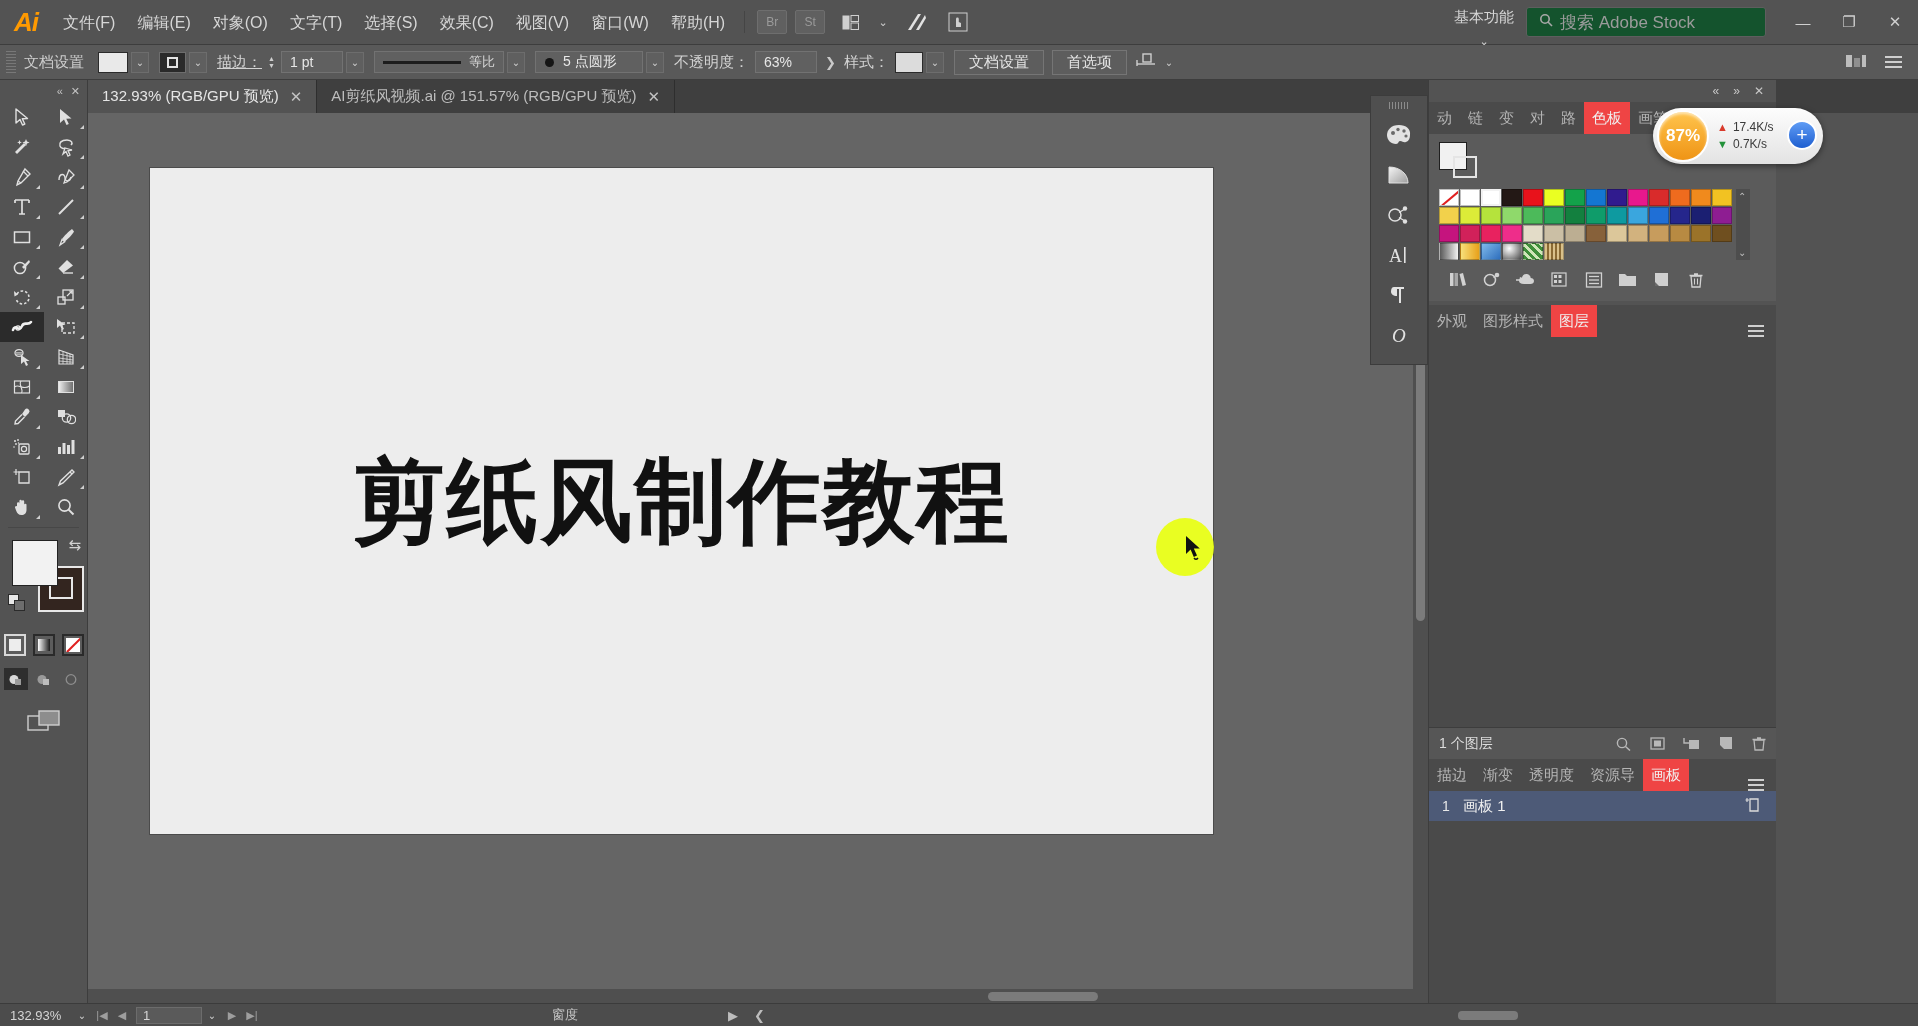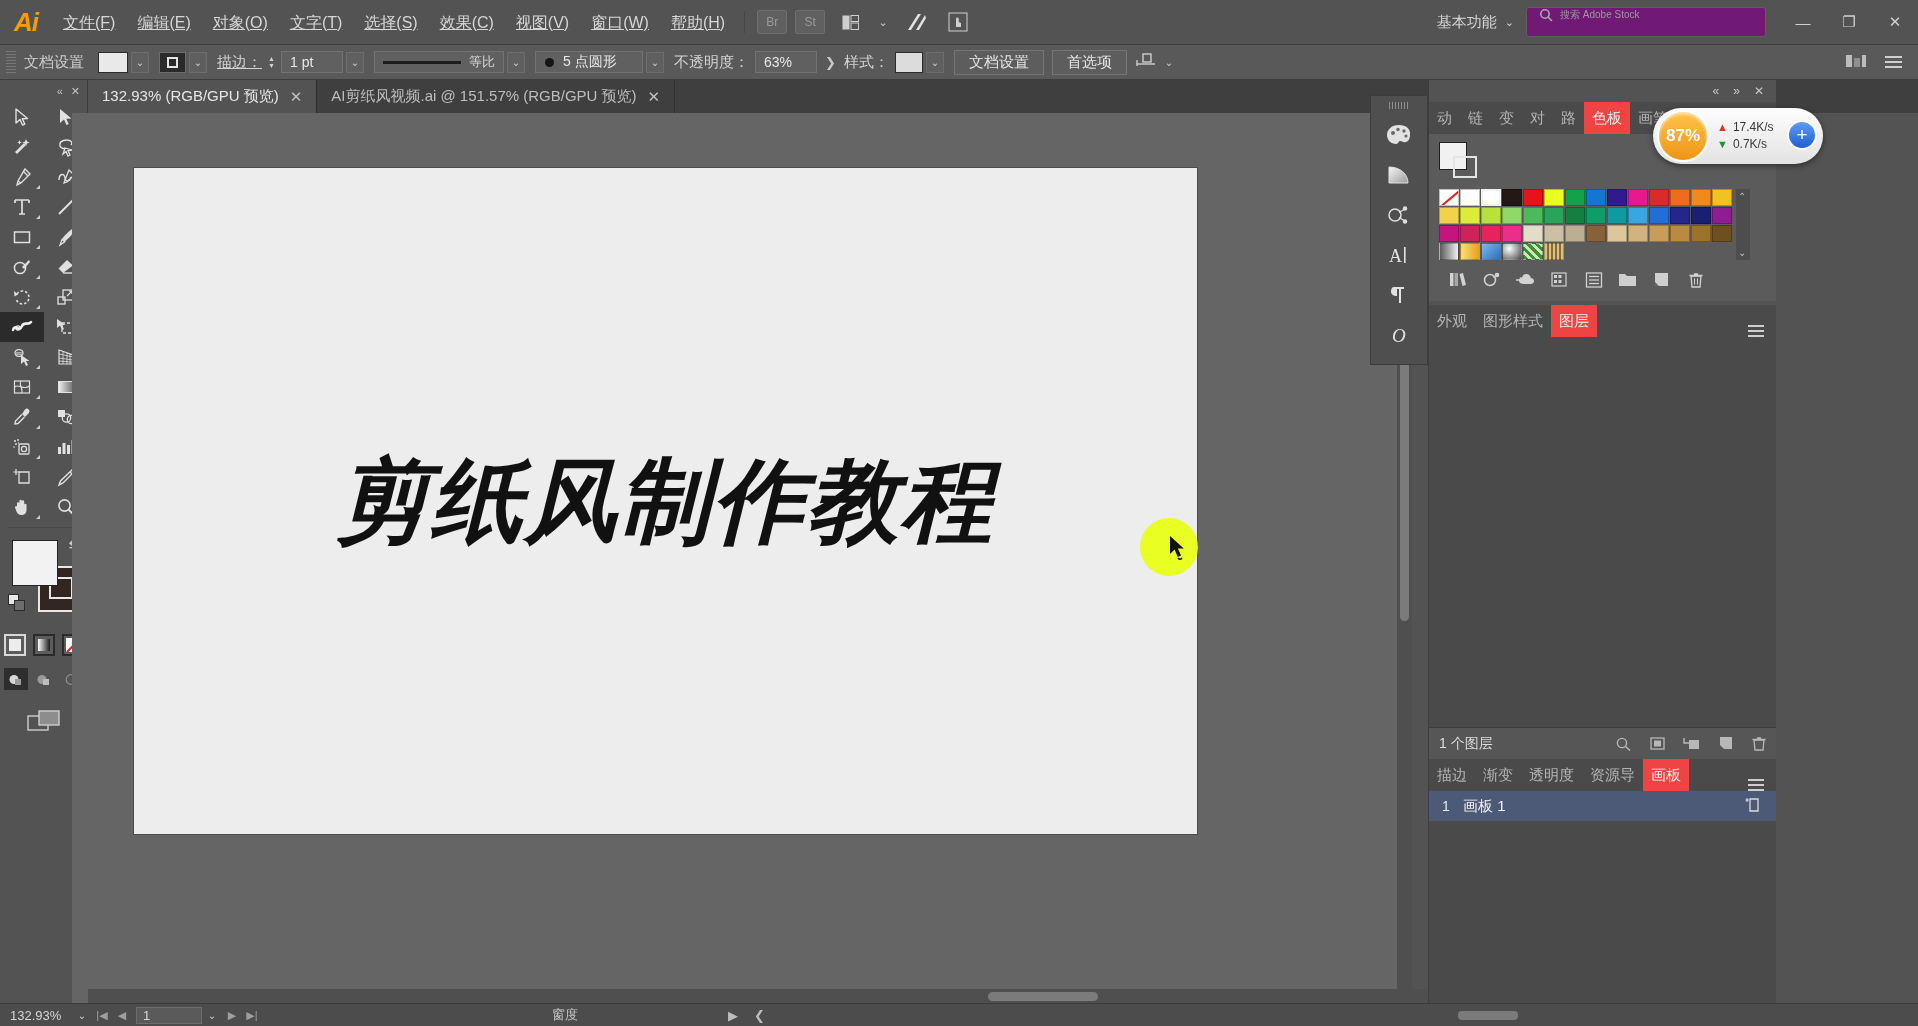--- a/index.html
+++ b/index.html
@@ -17,38 +17,38 @@
     background:#535353; display:flex; align-items:center;
     border-bottom:1px solid #3d3d3d;
   }
   .ai-logo {
     width:52px; height:45px; display:flex; align-items:center; justify-content:center;
     color:#ff9a00; font-size:26px; font-weight:bold; font-style:italic;
     letter-spacing:-1px;
   }
   .menu-item {
     padding:0 11px; height:45px; line-height:45px; font-size:16px; color:#d6d6d6;
-    cursor:default; white-space:nowrap;text-decoration:underline;
+    cursor:default; white-space:nowrap;
   }
   .mb-sep { width:1px; height:22px; background:#454545; margin:0 8px; }
   .mb-icon {
     width:30px; height:24px; margin:0 4px; display:flex; align-items:center;
     justify-content:center; font-size:12px; color:#9a9a9a;
     border:1px solid #6e6e6e; background:#606060; border-radius:2px;
   }
   .mb-icon.plain { border:none; background:transparent; font-size:18px; color:#cfcfcf; width:34px; }
   .mb-right { margin-left:auto; display:flex; align-items:center; height:45px; }
   .workspace-sel {
     display:flex; align-items:center; gap:8px; padding:0 12px; height:28px;
-    font-size:15px; color:#d6d6d6;
+    font-size:15px; color:#d6d6d6;flex-direction:column;
   }
   .search-stock {
-    display:flex; gap:7px; height:30px; padding:0 12px;
-    background:#701a75; border:1px solid #5e5e5e; border-radius:3px;
-    color:#9b9b9b; font-size:10px; min-width:240px;
+    display:flex; align-items:center; gap:7px; height:30px; padding:0 12px;
+    background:#14532d; border:1px solid #5e5e5e; border-radius:3px;
+    color:#9b9b9b; font-size:17px; min-width:240px;
   }
   .win-btns { display:flex; align-items:center; margin-left:14px; }
   .win-btn {
     width:46px; height:45px; display:flex; align-items:center; justify-content:center;
     color:#d0d0d0; font-size:15px;
   }
 
   
   .controlbar {
     position:absolute; left:0; top:45px; width:1918px; height:35px;
@@ -164,22 +164,22 @@
   .modebtn .none:after { content:''; position:absolute; left:-2px; top:6px; width:20px;
              height:2px; background:#e02020; transform:rotate(-45deg); }
   .drawbar { display:flex; gap:4px; justify-content:center; margin-top:12px; }
   .drawbtn { width:24px; height:22px; display:flex; align-items:center; justify-content:center;
              color:#cfcfcf; font-size:13px; }
   .drawbtn.sel { background:#2e2e2e; color:#eee; }
   .scr-mode { display:flex; justify-content:center; margin-top:16px; }
 
   
   .canvaswrap {
-    position:absolute; left:72px; top:113px; width:1340px; height:890px;
-    background:#656565; overflow:hidden;font-style:italic;
+    position:absolute; left:88px; top:113px; width:1340px; height:890px;
+    background:#656565; overflow:hidden;
   }
   .artboard {
     position:absolute; left:62px; top:55px; width:1063px; height:666px;
     background:#ededed; box-shadow:0 0 0 1px #4b4b4b;
   }
   .art-text {
     position:absolute; width:100%; text-align:center; top:272px;
     font-size:92px; font-weight:bold; color:#111; letter-spacing:2px;
     font-family:"DejaVu Sans","Liberation Sans",sans-serif;
   }

